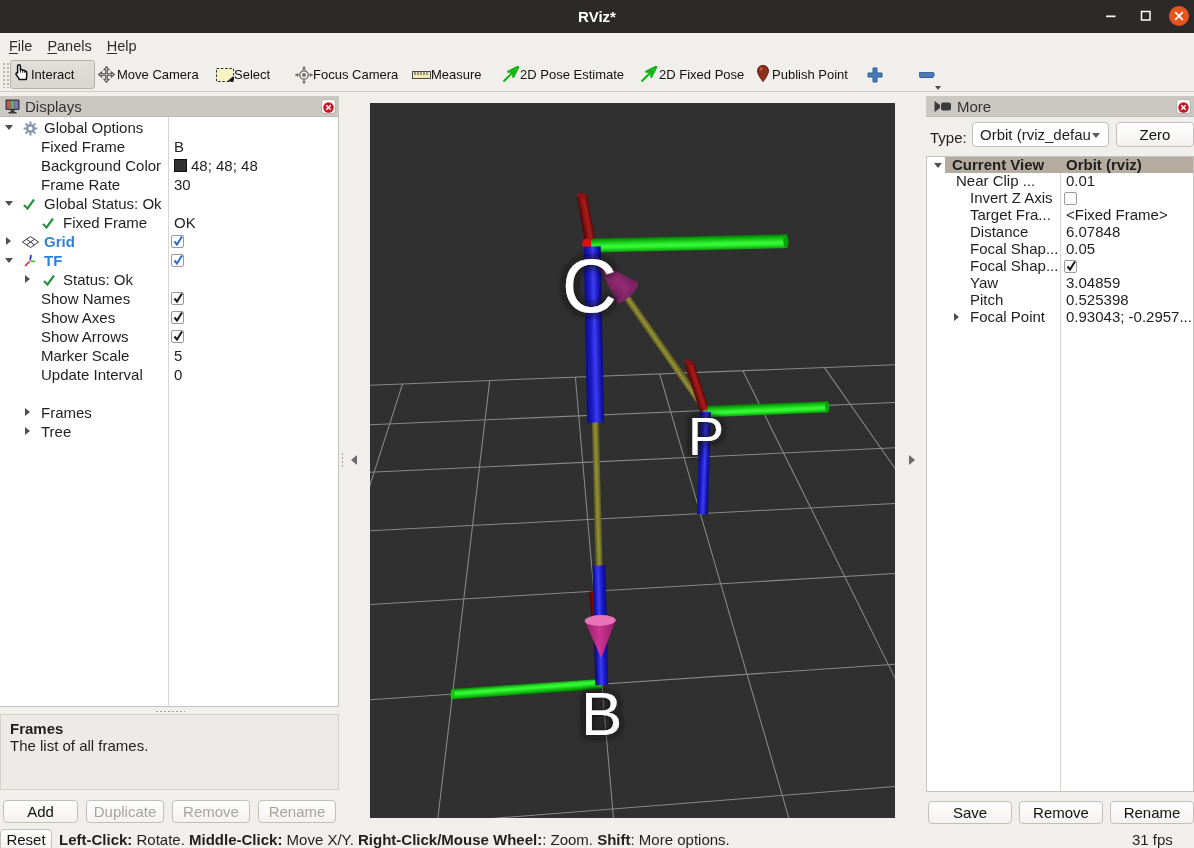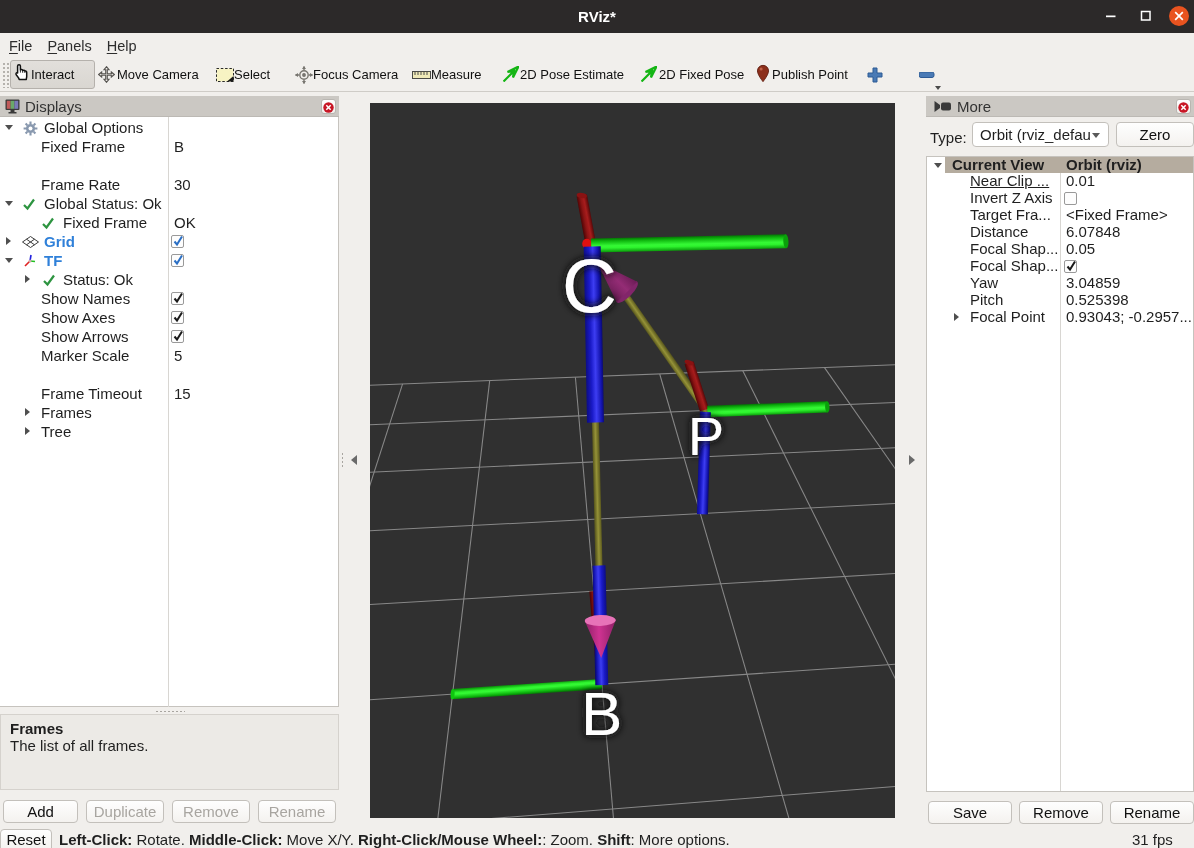--- a/index.html
+++ b/index.html
@@ -128,20 +128,25 @@
           </g>
 <circle cx="7.5" cy="7.5" r="2.0" fill="#fff"></circle>
         </g>
       </svg>
       <span style="position:absolute;left:44px" class="">Global Options</span>
     </div>
 <div class="row" style="top:19.0px;height:19px;line-height:19px">
       <span style="position:absolute;left:41px" class="">Fixed Frame</span>
       <span style="position:absolute;left:174px">B</span>
     </div>
+<div class="row" style="top:38.0px;height:19px;line-height:19px">
+      <span style="position:absolute;left:41px" class="">Background Color</span>
+      <span style="position:absolute;left:174px;top:3px;width:13px;height:13px;background:#303030;border:1px solid #111"></span>
+      <span style="position:absolute;left:191px">48; 48; 48</span>
+    </div>
 <div class="row" style="top:57.0px;height:19px;line-height:19px">
       <span style="position:absolute;left:41px" class="">Frame Rate</span>
       <span style="position:absolute;left:174px">30</span>
     </div>
 <div class="row" style="top:76.0px;height:19px;line-height:19px">
       <span class="arr down" style="position:absolute;left:5px;top:7px"></span>
       <svg style="position:absolute;left:22px;top:3px" width="14" height="14" viewBox="0 0 14 14">
         <path d="M2 8 L5.5 11.5 L12 2.5" fill="none" stroke="#2d9440" stroke-width="2.2"></path>
       </svg>
       <span style="position:absolute;left:44px" class="">Global Status: Ok</span>
@@ -212,23 +217,23 @@
       <span class="cb" style="left:171px;top:3.5px">
         <svg width="12" height="13" viewBox="0 0 12 13">
           <path d="M2.5 6.5 L5 9.5 L10 1.5" fill="none" stroke="#1a1a1a" stroke-width="2"></path>
         </svg>
       </span>
     </div>
 <div class="row" style="top:228.0px;height:19px;line-height:19px">
       <span style="position:absolute;left:41px" class="">Marker Scale</span>
       <span style="position:absolute;left:174px">5</span>
     </div>
-<div class="row" style="top:266.0px;height:19px;line-height:19px">
-      <span style="position:absolute;left:41px" class="">Frame Timeout</span>
-      <span style="position:absolute;left:174px">15</span>
+<div class="row" style="top:247.0px;height:19px;line-height:19px">
+      <span style="position:absolute;left:41px" class="">Update Interval</span>
+      <span style="position:absolute;left:174px">0</span>
     </div>
 <div class="row" style="top:285.0px;height:19px;line-height:19px">
       <span class="arr right" style="position:absolute;left:25px;top:5px"></span>
       <span style="position:absolute;left:41px" class="">Frames</span>
     </div>
 <div class="row" style="top:304.0px;height:19px;line-height:19px">
       <span class="arr right" style="position:absolute;left:25px;top:5px"></span>
       <span style="position:absolute;left:41px" class="">Tree</span>
     </div>
 </div>
@@ -263,21 +268,21 @@
 <div class="tree" style="left:926px;top:156px;width:268px;height:636px"></div>
 <div class="abs" style="left:1060px;top:157px;width:1px;height:634px;background:#d8d6d2"></div>
 <div class="abs" id="rtree" style="left:926px;top:156px;width:267px;height:635px;overflow:hidden">
 <div class="row" style="top:0.5px;height:16.9px;line-height:16.9px;">
       <span class="arr down" style="position:absolute;left:8px;top:6px"></span>
       <span style="position:absolute;left:19px;right:0;top:0;bottom:0;background:#b5ac9f"></span>
       <span style="position:absolute;left:26px;font-weight:bold;">Current View</span>
       <span style="position:absolute;left:140px;font-weight:bold;">Orbit (rviz)</span>
     </div>
 <div class="row" style="top:17.4px;height:16.9px;line-height:16.9px;">
-      <span style="position:absolute;left:44px;text-decoration:underline;">Near Clip ...</span>
+      <span style="position:absolute;left:30px;">Near Clip ...</span>
       <span style="position:absolute;left:140px;">0.01</span>
     </div>
 <div class="row" style="top:34.3px;height:16.9px;line-height:16.9px;">
       <span style="position:absolute;left:44px;">Invert Z Axis</span>
       <span class="cb" style="left:138px;top:2px"></span>
     </div>
 <div class="row" style="top:51.2px;height:16.9px;line-height:16.9px;">
       <span style="position:absolute;left:44px;">Target Fra...</span>
       <span style="position:absolute;left:140px;">&lt;Fixed Frame&gt;</span>
     </div>

